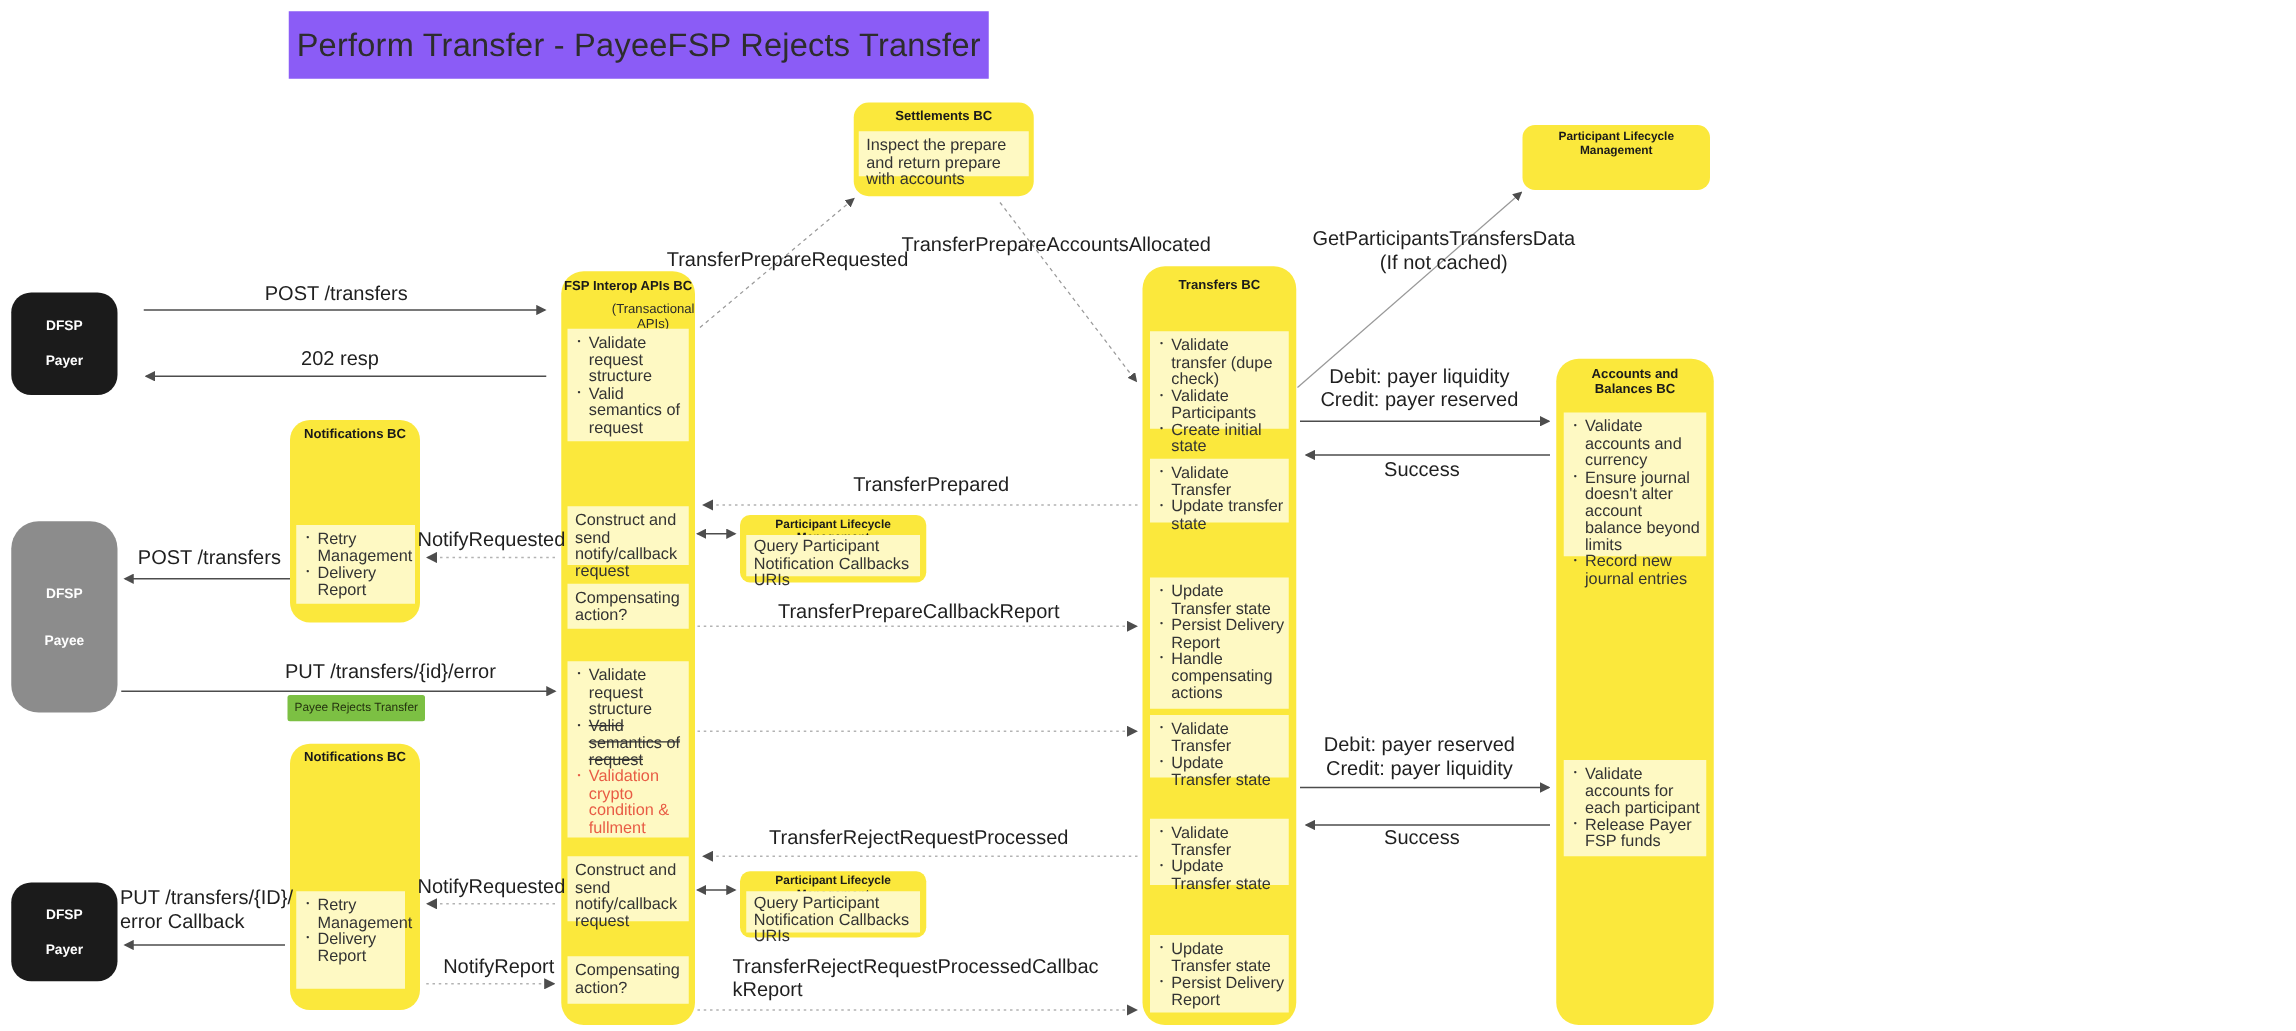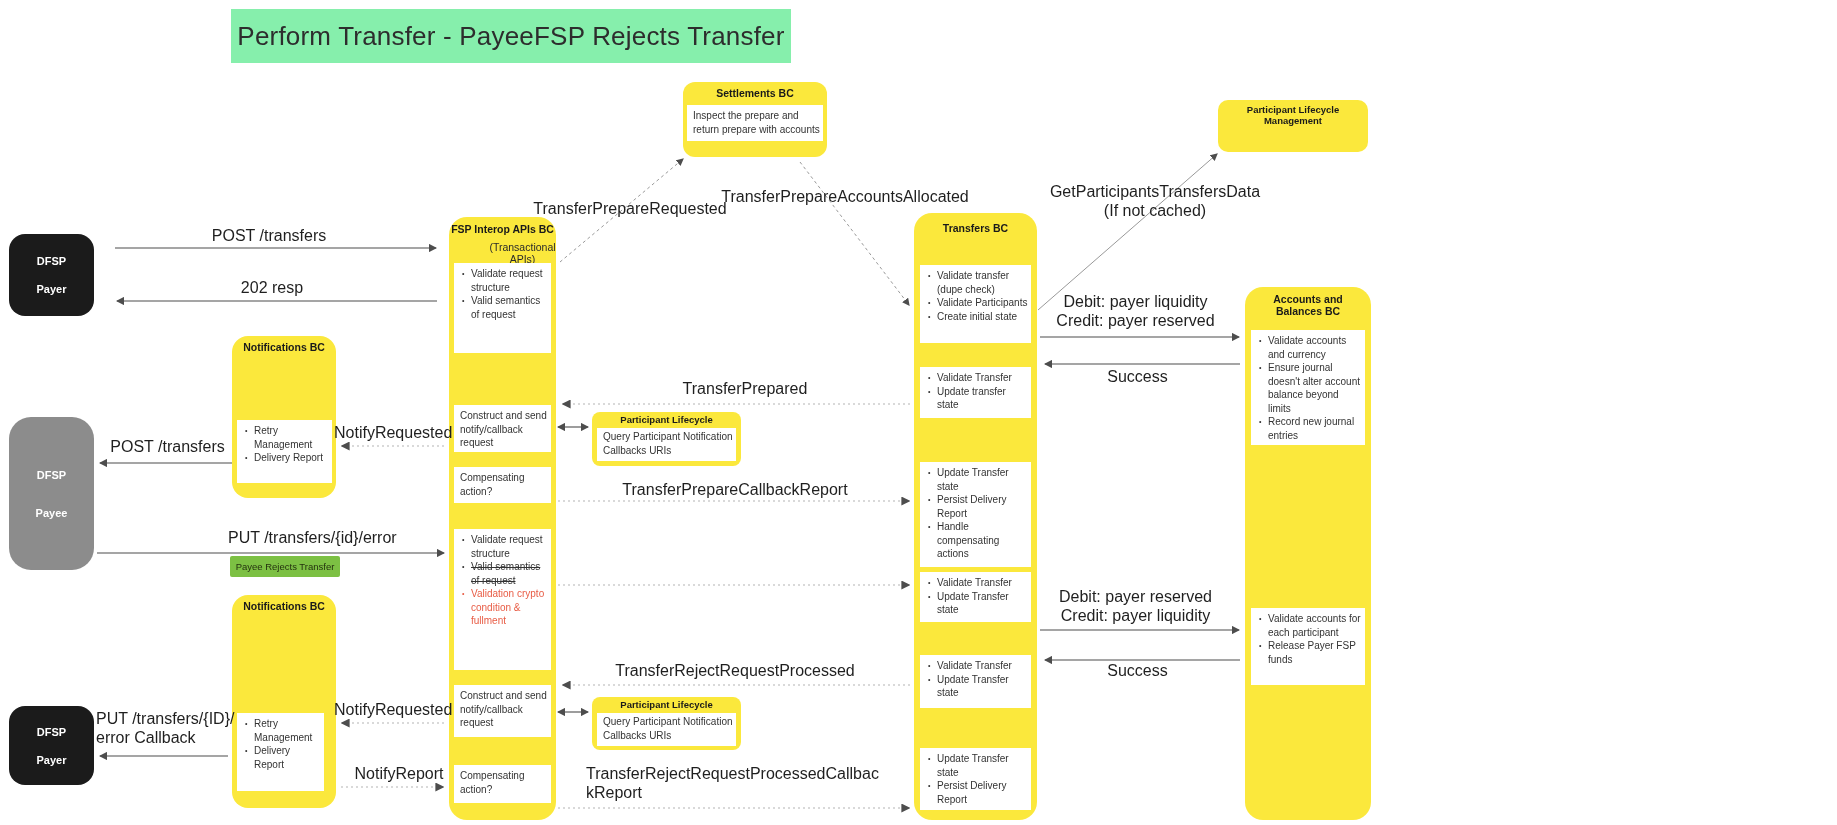--- a/index.html
+++ b/index.html
@@ -4,33 +4,33 @@
 <style>
   * { margin:0; padding:0; box-sizing:border-box; }
   html,body { background:#fff; }
   body { font-family:"Liberation Sans", sans-serif; color:#222; }
   #board { position:relative; width:1837px; height:825px; background:#fff; overflow:hidden; }
 
   #connectors { position:absolute; inset:0; width:1837px; height:825px; }
 
   .abs { position:absolute; }
 
-  .title-box { left:231px; top:9px; width:560px; height:54px; background:#86efac;
+  .title-box { left:231px; top:9px; width:560px; height:54px; background:#8b5cf6;
     display:flex; align-items:center; justify-content:center;
     font-size:26px; color:#2d2d2d; letter-spacing:.2px; }
 
   .actor { width:85px; border-radius:16px; color:#fff; display:flex; flex-direction:column;
     align-items:center; justify-content:center; gap:16px; font-size:11px; font-weight:bold; }
   .actor.black { background:#1b1b1b; }
   .actor.gray  { background:#8c8c8c; border-radius:22px; }
 
   .sticky { background:#fbe83c; border-radius:16px; }
   .sticky .hdr { font-weight:bold; font-size:10.5px; text-align:center; padding-top:5px; color:#1a1a1a; }
   .sticky .sub { font-size:10.5px; text-align:center; padding-top:6px; color:#2a2a2a;padding-left:40px; }
-  .graybox { position:absolute; background:#ffffff; font-size:10px; line-height:13.5px;
+  .graybox { position:absolute; background:#fef9c3; font-size:13px; line-height:13.5px;
     padding:4px 3px 18px 6px; color:#333; }
   .graybox ul { list-style:none; }
   .graybox li { position:relative; padding-left:11px; }
   .graybox li::before { content:"•"; position:absolute; left:2px; top:0; font-size:7px; line-height:13.5px; }
   .strike { text-decoration:line-through; }
   .red { color:#e85c45; }
 
   .msg { font-size:16px; color:#1f1f1f; line-height:19px; }
   .ctr { text-align:center; }
   .small-hdr { font-weight:bold; font-size:9.5px; text-align:center; padding-top:4px; color:#1a1a1a; }

